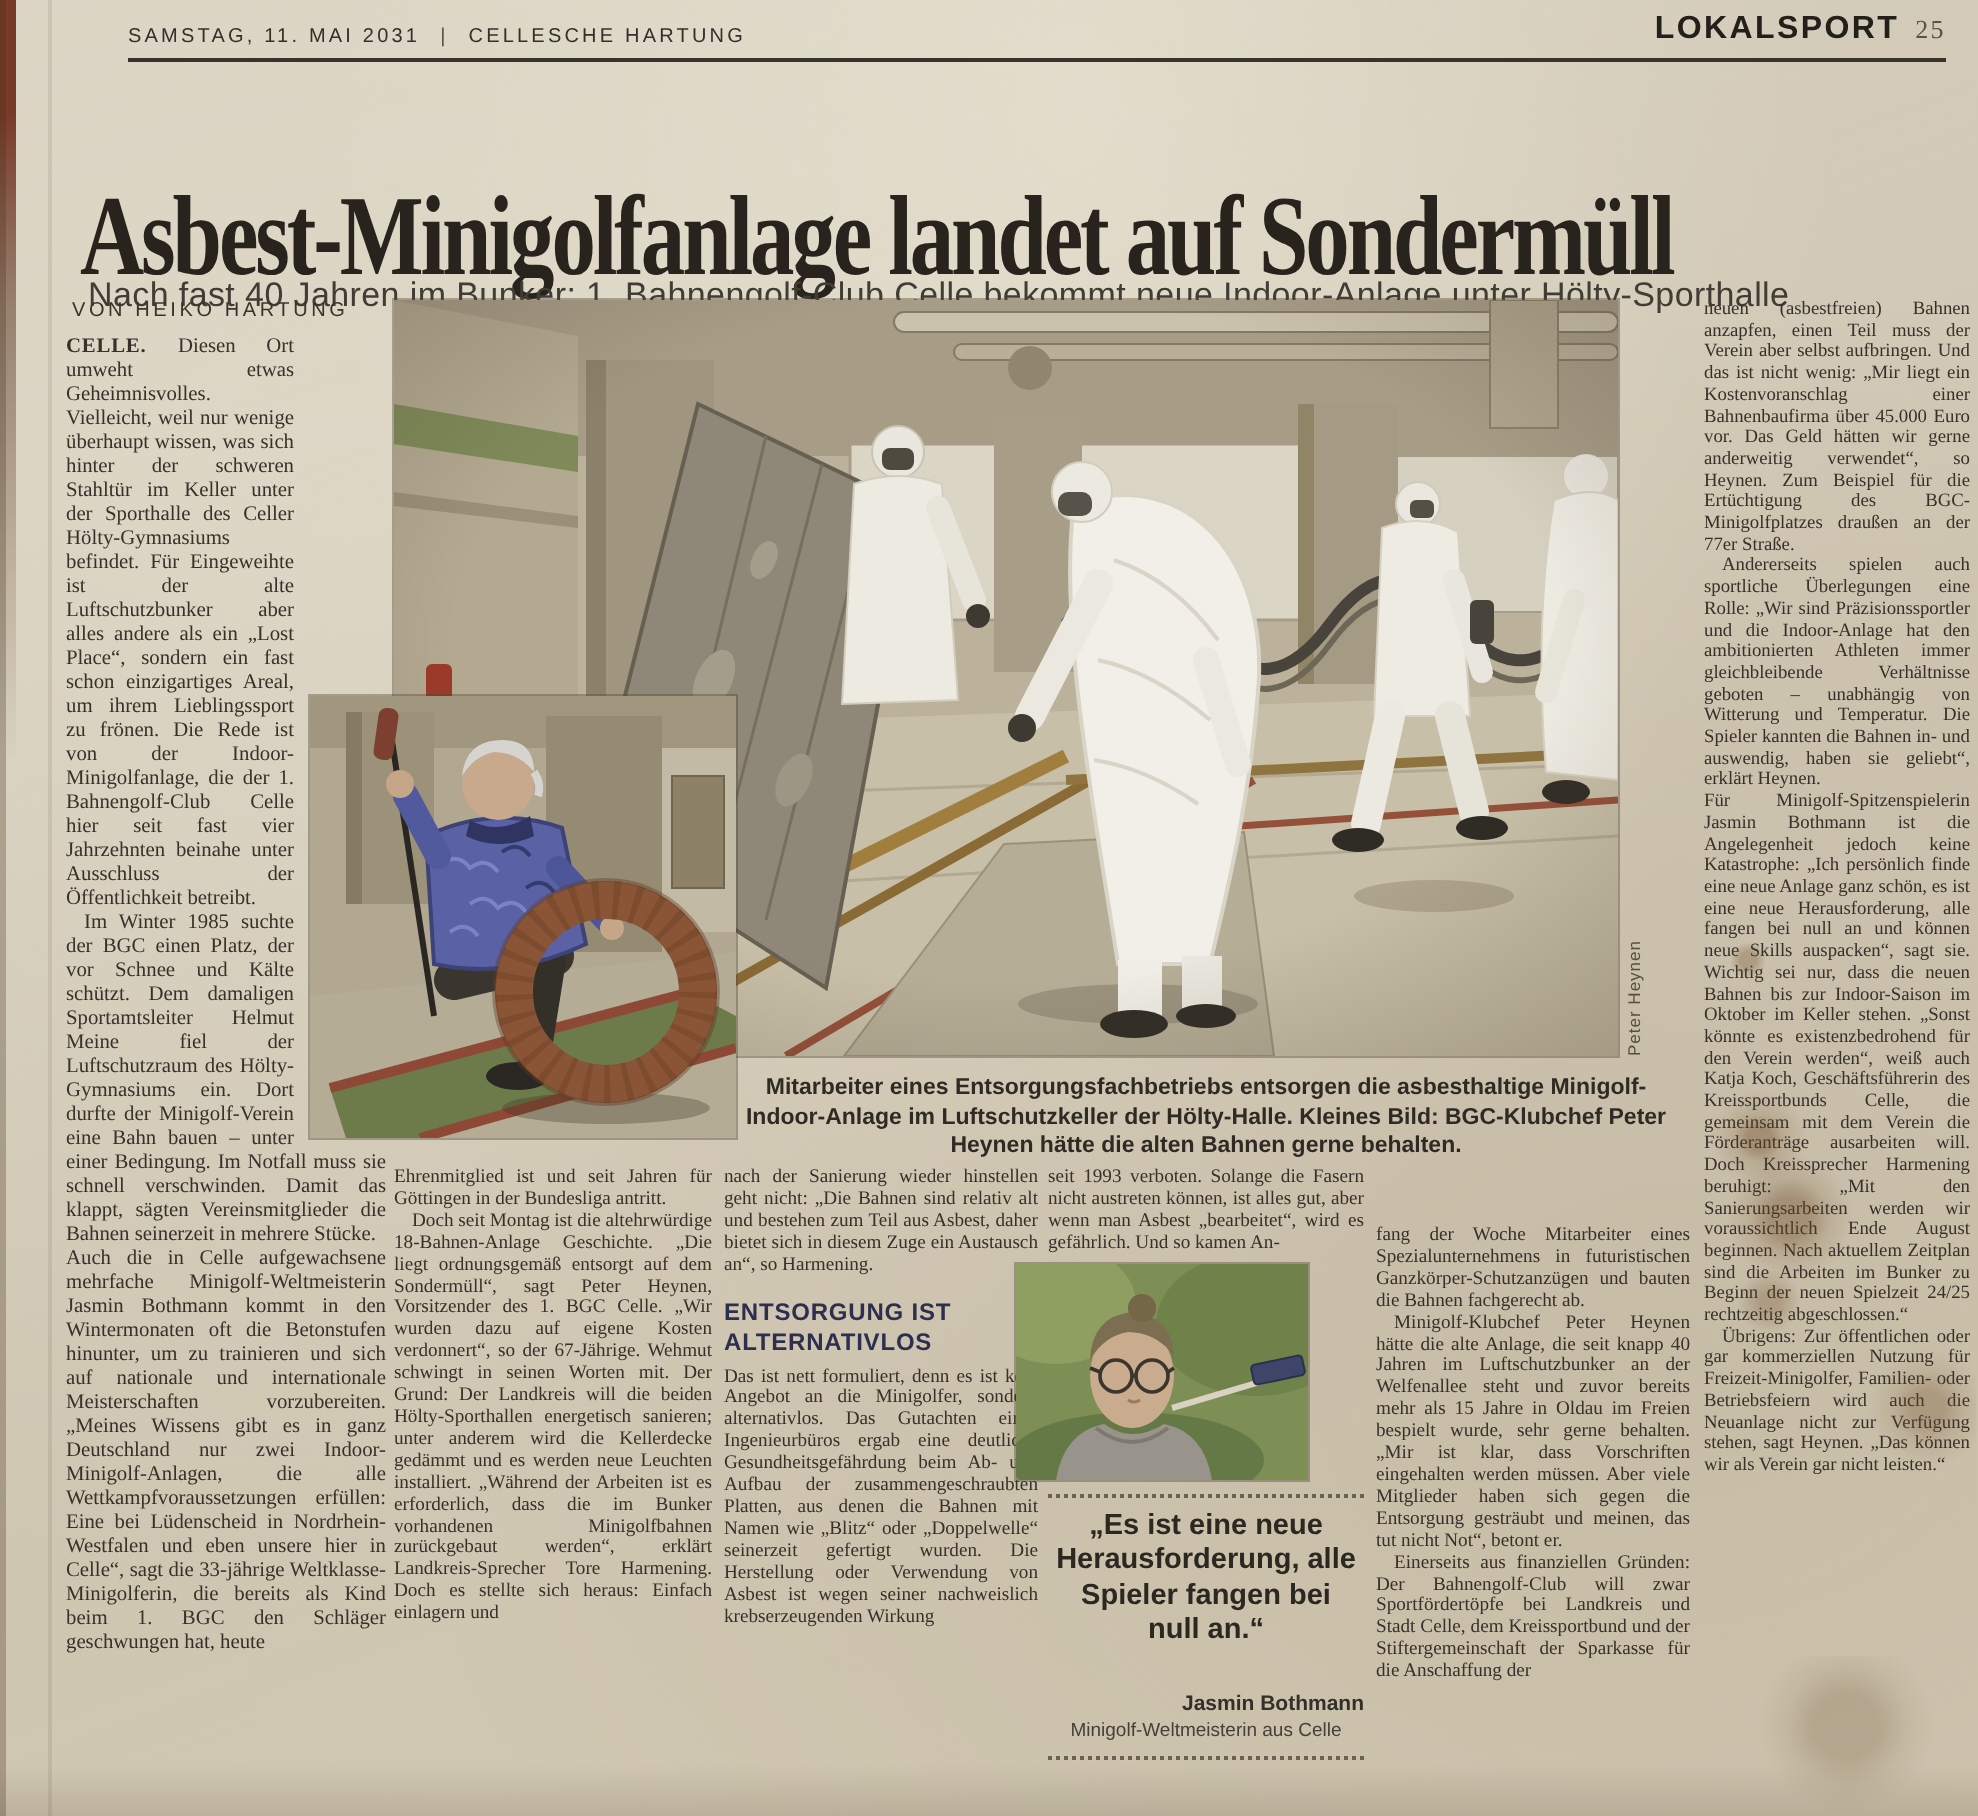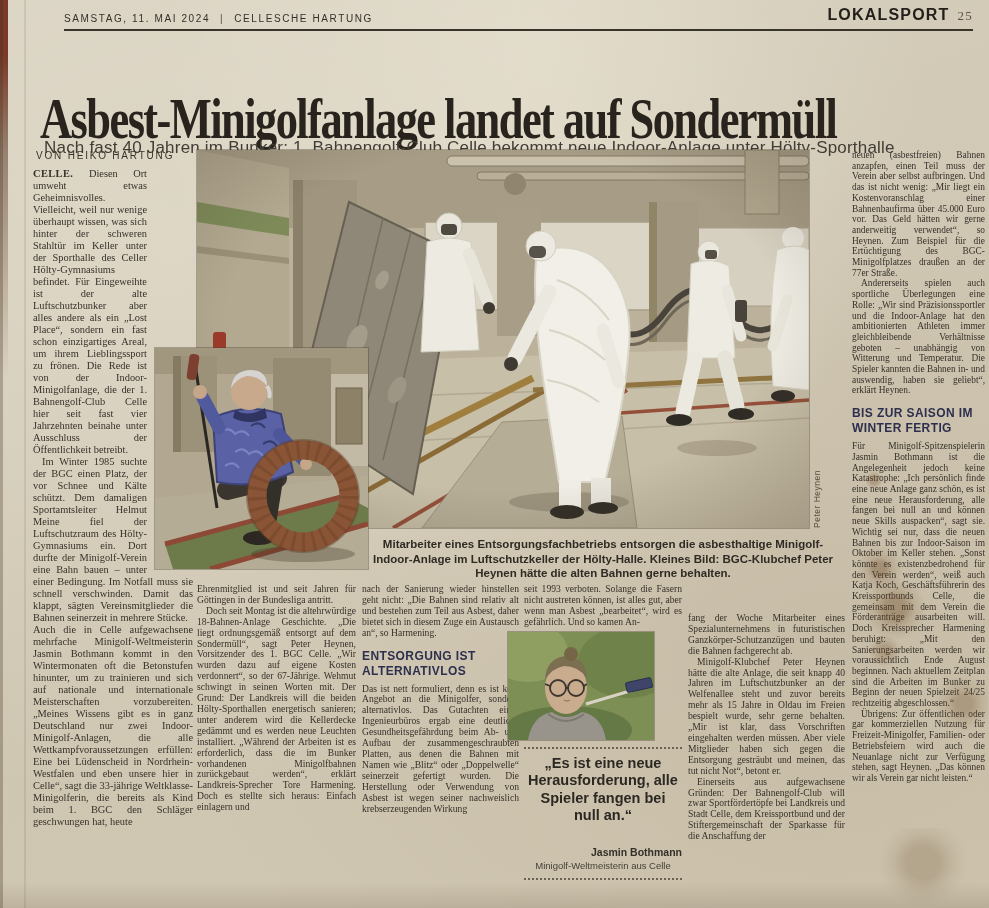--- a/index.html
+++ b/index.html
@@ -67,21 +67,21 @@
   .stain4{left:878px;top:828px;width:100px;height:78px;background:radial-gradient(circle at 45% 45%, rgba(100,68,34,.22) 0 16px, rgba(100,68,34,.08) 30px, transparent 44px);}
   .bottom-shade{left:0;bottom:0;width:989px;height:26px;background:linear-gradient(to bottom,transparent,rgba(95,80,58,.18));}
 </style>
 </head>
 <body>
 
 <div class="page">
 
   <div class="header-bar">
     <div class="dateline">
-      <span>SAMSTAG, 11. MAI 2024</span><span class="sep">|</span><span>CELLESCHE HARTUNG</span>
+      <span>SAMSTAG, 11. MAI 2031</span><span class="sep">|</span><span>CELLESCHE HARTUNG</span>
     </div>
     <div class="section-head">
       <span>LOKALSPORT</span><span class="pagenum">25</span>
     </div>
   </div>
   <div class="header-rule"></div>
 
   <h1 class="headline">Asbest-Minigolfanlage landet auf Sondermüll</h1>
   <h2 class="subheadline">Nach fast 40 Jahren im Bunker: 1. Bahnengolf-Club Celle bekommt neue Indoor-Anlage unter Hölty-Sporthalle</h2>
   <div class="byline">VON HEIKO HARTUNG</div>
@@ -273,28 +273,27 @@
     <div class="quote-text">„Es ist eine neue Herausforderung, alle Spieler fangen bei null an.“</div>
     <div class="quote-author">Jasmin Bothmann</div>
     <div class="quote-role">Minigolf-Weltmeisterin aus Celle</div>
     <hr class="dotted-rule">
   </div>
 
   <div class="news-col col-5">
     <div>
         <p class="body-p no-indent">fang der Woche Mitarbeiter eines Spezialunternehmens in futuristischen Ganzkörper-Schutzanzügen und bauten die Bahnen fachgerecht ab.</p>
         <p class="body-p">Minigolf-Klubchef Peter Heynen hätte die alte Anlage, die seit knapp 40 Jahren im Luftschutzbunker an der Welfenallee steht und zuvor bereits mehr als 15 Jahre in Oldau im Freien bespielt wurde, sehr gerne behalten. „Mir ist klar, dass Vorschriften eingehalten werden müssen. Aber viele Mitglieder haben sich gegen die Entsorgung gesträubt und meinen, das tut nicht Not“, betont er.</p>
-        <p class="body-p">Einerseits aus aufgewachsene Gründen: Der Bahnengolf-Club will zwar Sportfördertöpfe bei Landkreis und Stadt Celle, dem Kreissportbund und der Stiftergemeinschaft der Sparkasse für die Anschaffung der</p>
+        <p class="body-p">Einerseits aus finanziellen Gründen: Der Bahnengolf-Club will zwar Sportfördertöpfe bei Landkreis und Stadt Celle, dem Kreissportbund und der Stiftergemeinschaft der Sparkasse für die Anschaffung der</p>
       </div>
   </div>
   <div class="news-col col-right">
     <div>
         <p class="body-p no-indent">neuen (asbestfreien) Bahnen anzapfen, einen Teil muss der Verein aber selbst aufbringen. Und das ist nicht wenig: „Mir liegt ein Kostenvoranschlag einer Bahnenbaufirma über 45.000 Euro vor. Das Geld hätten wir gerne anderweitig verwendet“, so Heynen. Zum Beispiel für die Ertüchtigung des BGC-Minigolfplatzes draußen an der 77er Straße.</p>
         <p class="body-p">Andererseits spielen auch sportliche Überlegungen eine Rolle: „Wir sind Präzisionssportler und die Indoor-Anlage hat den ambitionierten Athleten immer gleichbleibende Verhältnisse geboten – unabhängig von Witterung und Temperatur. Die Spieler kannten die Bahnen in- und auswendig, haben sie geliebt“, erklärt Heynen.</p>
-        <h3 class="col-subhead">BIS ZUR SAISON IM WINTER FERTIG</h3>
         <p class="body-p no-indent">Für Minigolf-Spitzenspielerin Jasmin Bothmann ist die Angelegenheit jedoch keine Katastrophe: „Ich persönlich finde eine neue Anlage ganz schön, es ist eine neue Herausforderung, alle fangen bei null an und können neue Skills auspacken“, sagt sie. Wichtig sei nur, dass die neuen Bahnen bis zur Indoor-Saison im Oktober im Keller stehen. „Sonst könnte es existenzbedrohend für den Verein werden“, weiß auch Katja Koch, Geschäftsführerin des Kreissportbunds Celle, die gemeinsam mit dem Verein die Förderanträge ausarbeiten will. Doch Kreissprecher Harmening beruhigt: „Mit den Sanierungsarbeiten werden wir voraussichtlich Ende August beginnen. Nach aktuellem Zeitplan sind die Arbeiten im Bunker zu Beginn der neuen Spielzeit 24/25 rechtzeitig abgeschlossen.“</p>
         <p class="body-p">Übrigens: Zur öffentlichen oder gar kommerziellen Nutzung für Freizeit-Minigolfer, Familien- oder Betriebsfeiern wird auch die Neuanlage nicht zur Verfügung stehen, sagt Heynen. „Das können wir als Verein gar nicht leisten.“</p>
       </div>
   </div>
 
   <div class="artifact edge-left"></div>
   <div class="artifact edge-left2"></div>
   <div class="artifact crease"></div>
   <div class="artifact stain1"></div>
   <div class="artifact stain2"></div>

